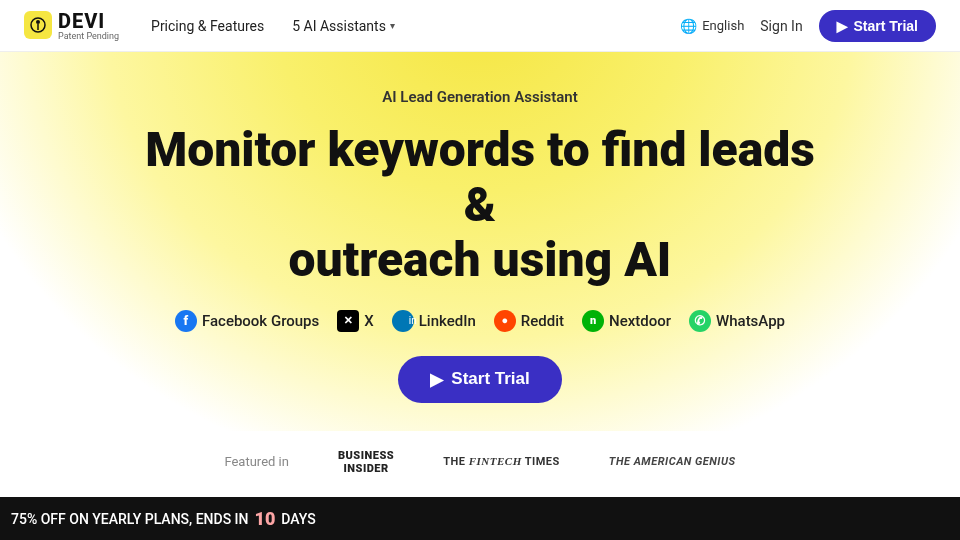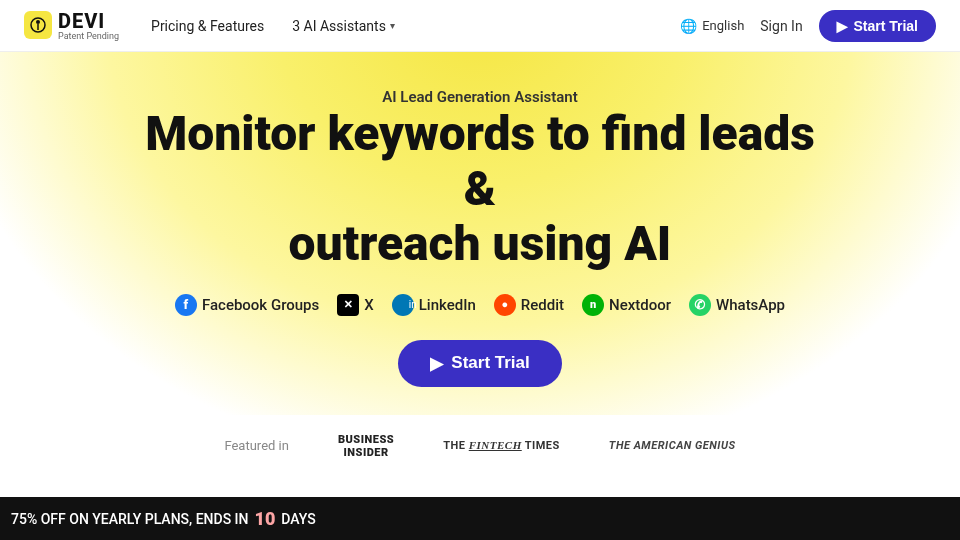--- a/index.html
+++ b/index.html
@@ -109,20 +109,21 @@
     .hero {
       background: radial-gradient(ellipse at 50% -10%, #f5e642 0%, #f9f06b 30%, #fdf7a0 55%, #fff 80%);
       text-align: center;
       padding: 36px 20px 28px;
       position: relative;
     }
     .hero-subtitle {
       font-size: 15px;
       font-weight: 600;
       color: #333;
+      margin-bottom: 16px;
     }
     .hero-title {
       font-size: 48px;
       font-weight: 900;
       color: #111;
       line-height: 1.15;
       margin-bottom: 22px;
       max-width: 700px;
       margin-left: auto;
       margin-right: auto;
@@ -262,21 +263,21 @@
       <span class="logo-devi">DEVI</span>
       <span class="logo-patent">Patent Pending</span>
     </div>
   </div>
 
   <div class="nav-links">
     <span class="nav-link">
       <span>Pricing &amp; Features</span>
     </span>
     <span class="nav-link">
-      <span>3 AI Assistants</span>
+      <span>5 AI Assistants</span>
       <span class="chevron">▾</span>
     </span>
   </div>
 
   <div class="nav-right">
     <div class="lang-btn">
       <span style="font-size:14px;">🌐</span>
       <span>English</span>
     </div>
     <span class="sign-in">Sign In</span>
@@ -329,21 +330,21 @@
 
   <button class="cta-button">
     <span>▶</span>
     <span>Start Trial</span>
   </button>
 </section>
 
 <div class="featured">
   <span class="featured-in">Featured in</span>
   <span class="featured-logo business-insider">BUSINESS<br>INSIDER</span>
-  <span class="featured-logo fintech">THE <span style="font-family: Georgia, serif; font-style: italic; text-decoration: underline;">FINTECH</span> TIMES</span>
+  <span class="featured-logo fintech">THE <span style="font-family: Georgia, serif; font-style: italic;">FINTECH</span> TIMES</span>
   <span class="featured-logo american-genius">The American Genius</span>
 </div>
 
 <div class="more-leads">
   <h2>More Leads, Less Effort</h2>
 </div>
 
 <div class="bottom-banner">
   <span>75% OFF ON YEARLY PLANS, ENDS IN</span>
   <span class="days-num">10</span>

